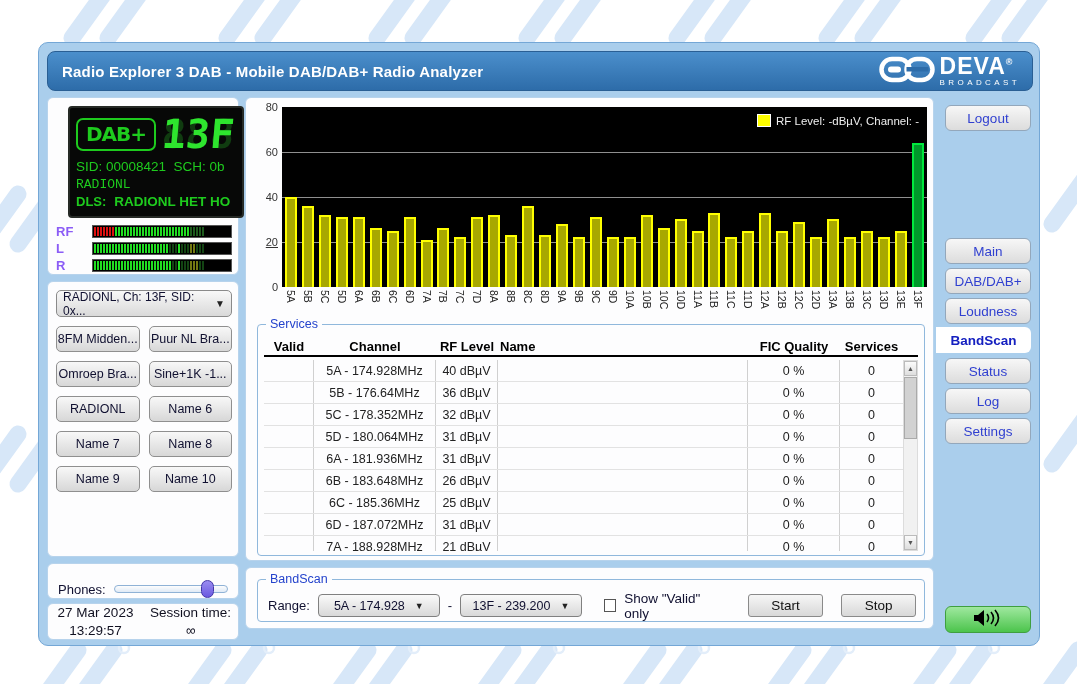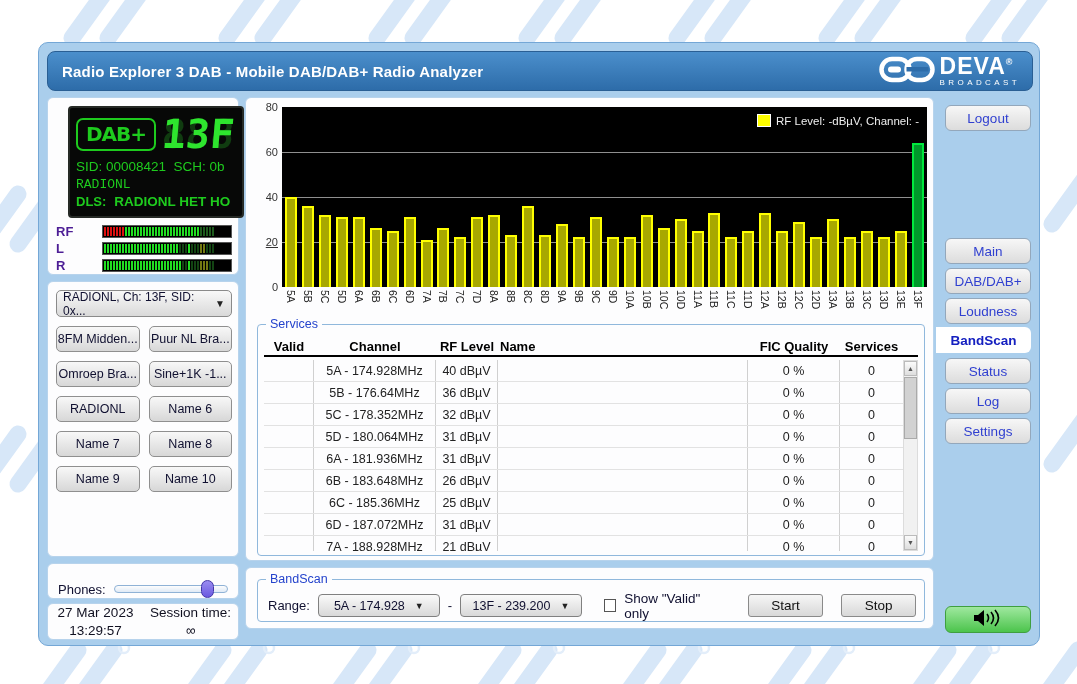--- a/index.html
+++ b/index.html
@@ -38,21 +38,21 @@
   .seg-ghost { color:#103c10; }
   .seg-digits { position:absolute; left:0; top:0; color:#2ee52e; }
   .lcd-sid { color:#1ecb1e; font-size:13.5px; margin-top:4px; white-space:nowrap; }
   .lcd-station { color:#1ecb1e; font-family:"Liberation Mono",monospace; font-size:13px; margin-top:3px; }
   .lcd-dls { color:#1ecb1e; font-size:13px; font-weight:bold; margin-top:2px; white-space:nowrap; }
   .lcd-dls .dls-text { margin-left:8px; font-size:13.5px; }
 
   
   .meters { position:absolute; left:8px; top:126px; width:176px; }
   .meter-row { display:flex; align-items:center; height:15px; margin-bottom:2px; }
-  .meter-label { width:46px; font-weight:bold; font-size:13px; color:#4c1d95; }
+  .meter-label { width:36px; font-weight:bold; font-size:13px; color:#8b5cf6; }
   .meter-strip { flex:1; height:13px; background:#000; border:1px solid #555;
     display:flex; align-items:stretch; padding:1px; gap:1px; }
   .seg { width:2px; flex:0 0 2px; }
 
   
   .tuner-select { position:absolute; left:8px; top:8px; width:176px; height:27px;
     background:linear-gradient(#f8f8f8,#d9d9d9); border:1px solid #8a8a8a; border-radius:5px;
     display:flex; align-items:center; font-size:12px; color:#101030; padding:0 6px; cursor:default; }
   .tuner-select .arrow { margin-left:auto; font-size:10px; color:#222; }
   .preset-grid { position:absolute; left:8px; top:44px; width:176px;

